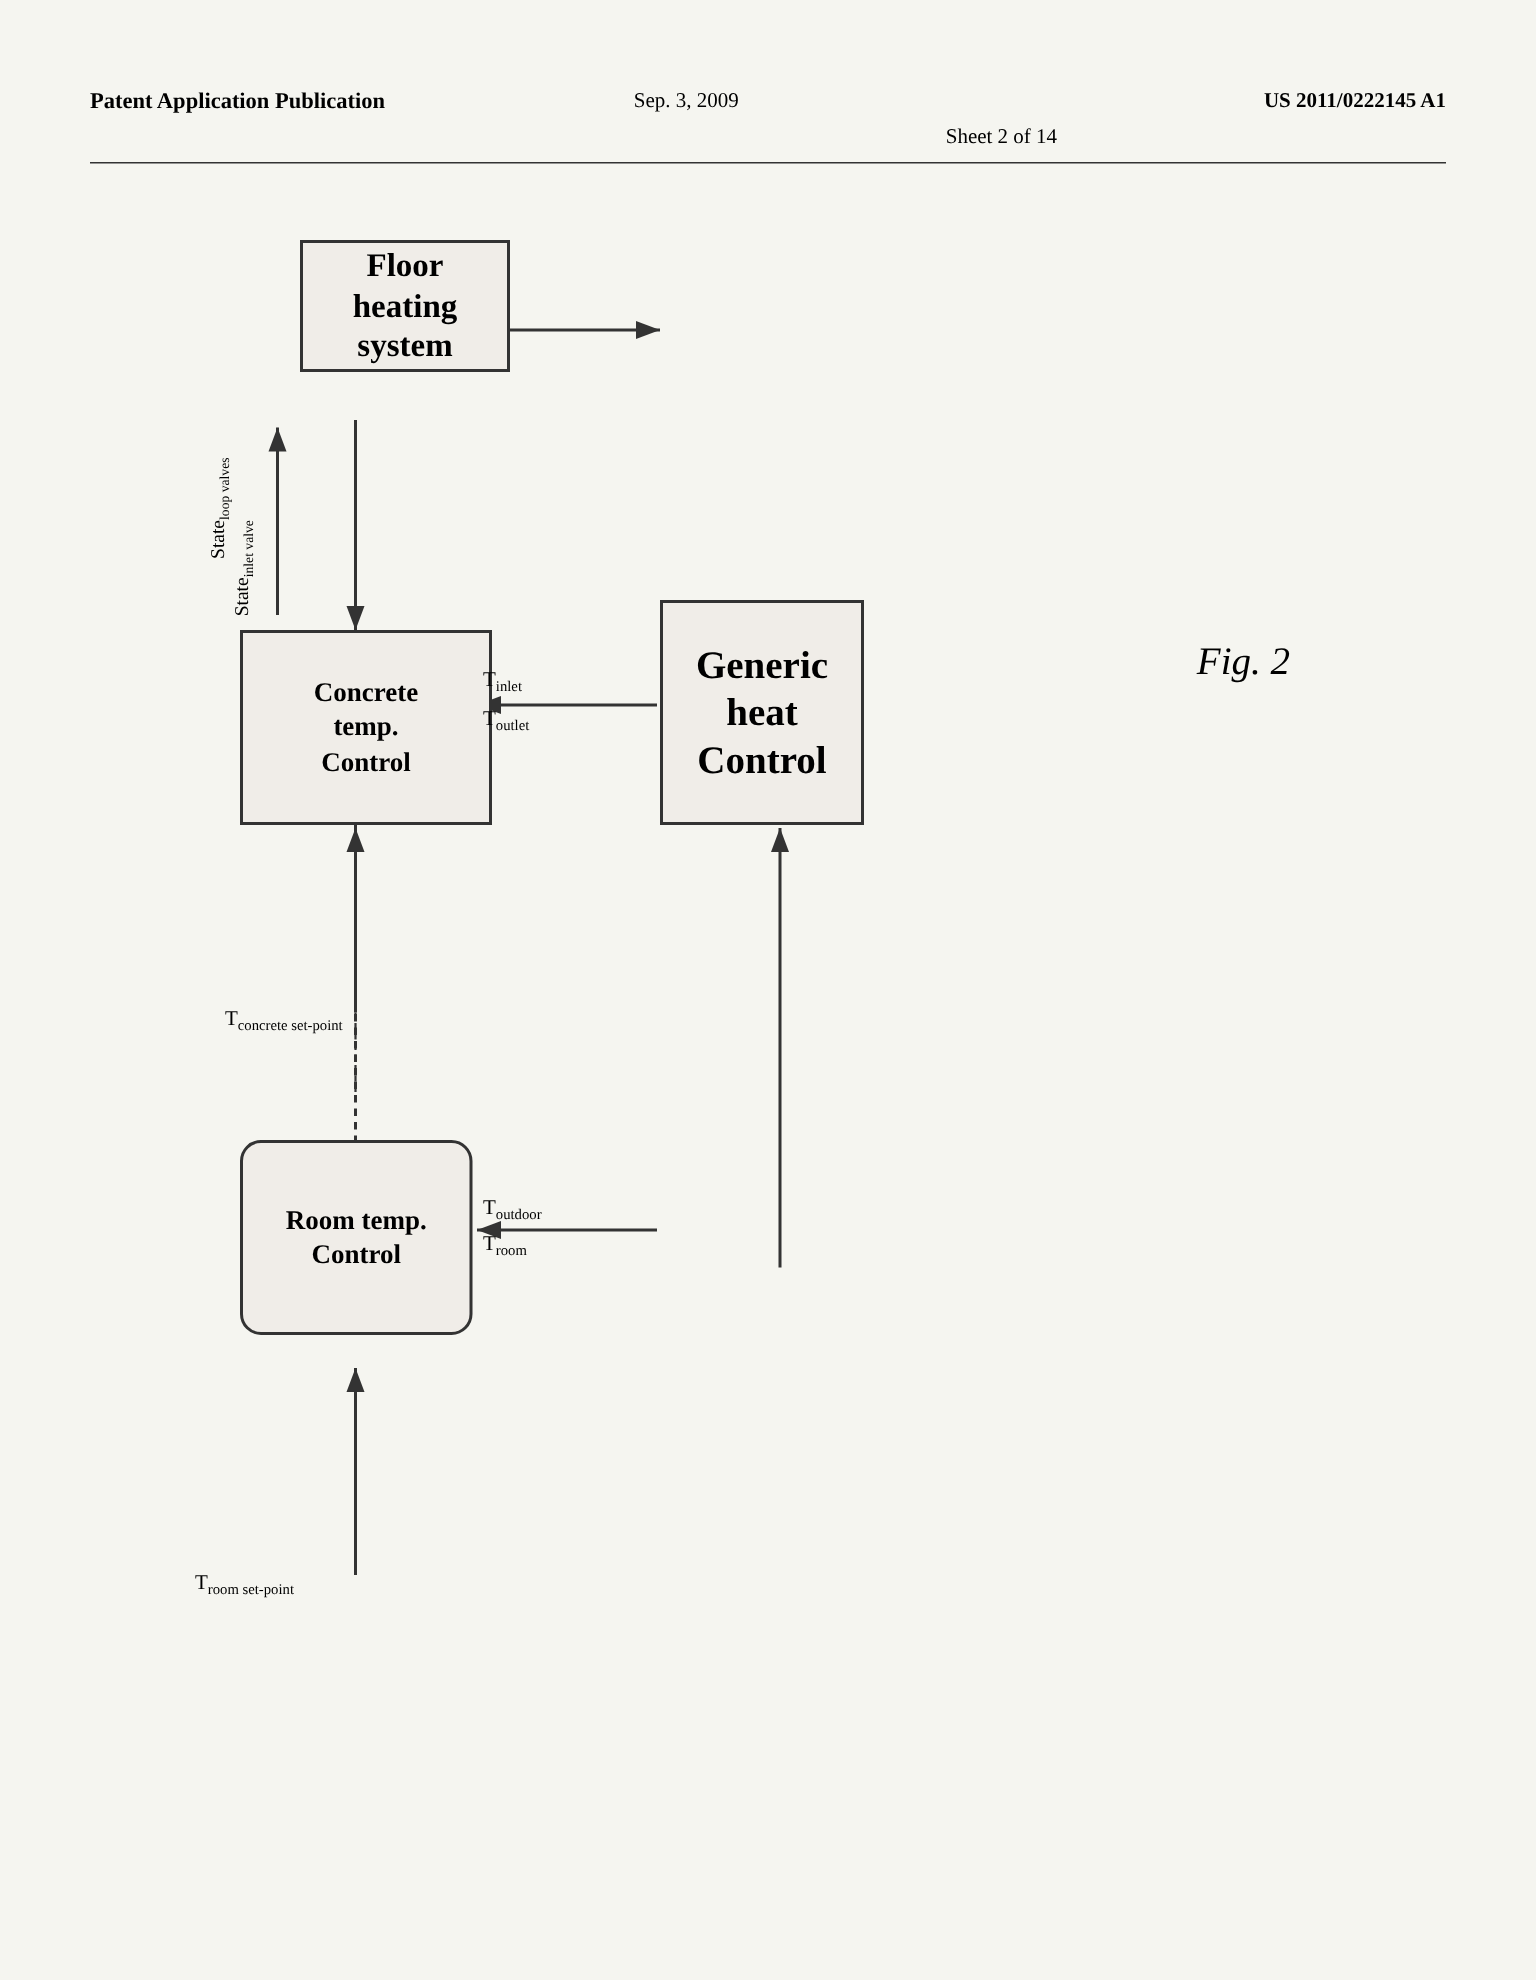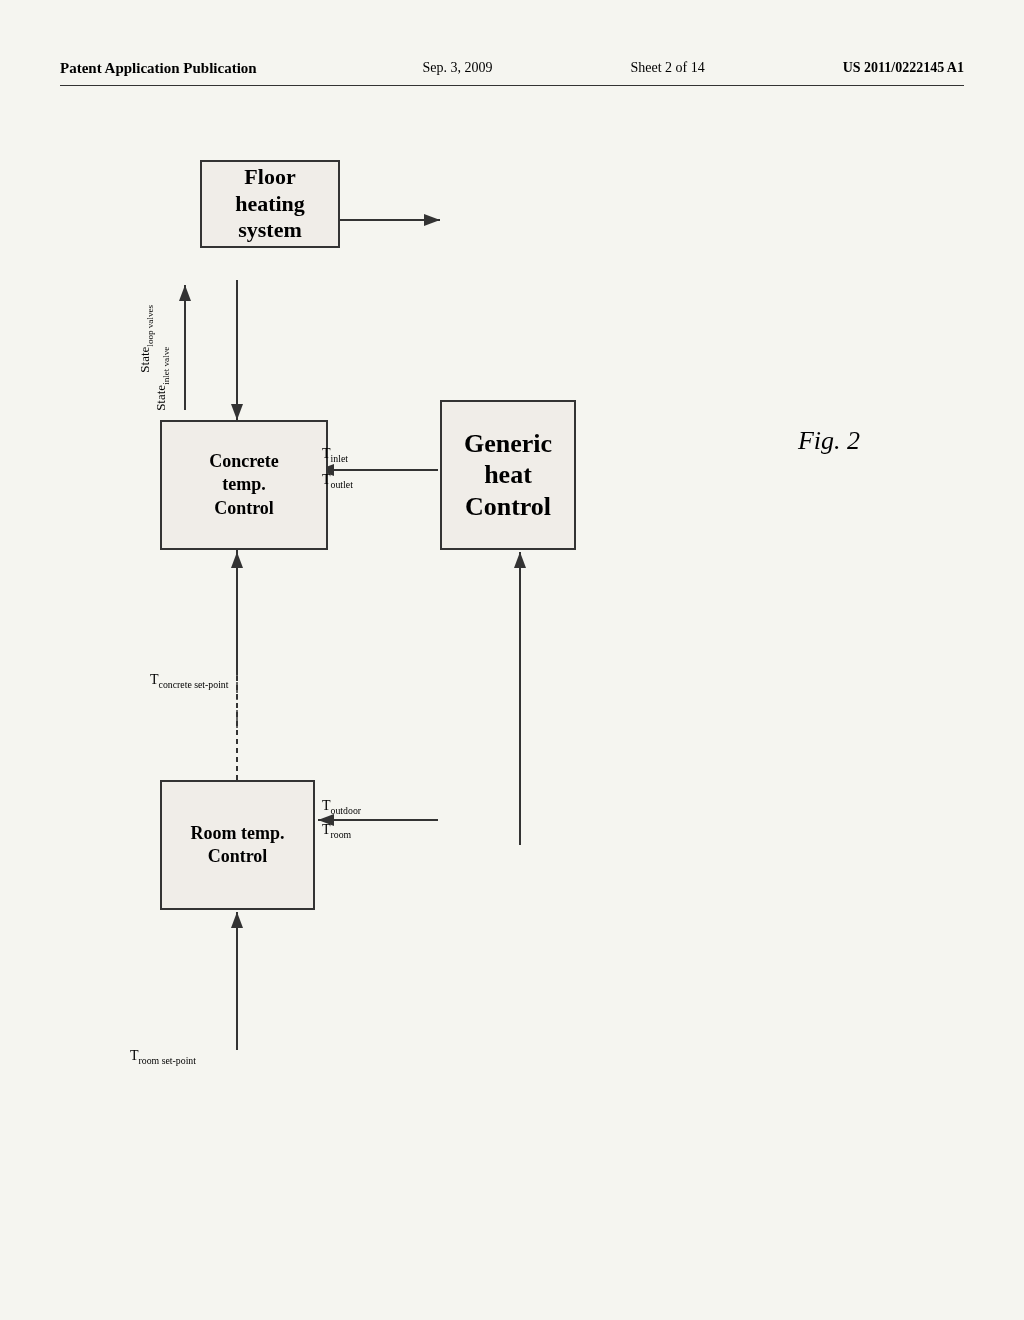--- a/index.html
+++ b/index.html
@@ -29,20 +29,21 @@
       font-weight: bold;
     }
     .header-center {
       font-size: 14px;
       text-align: center;
       margin-left: 28px;
     }
     .header-sheet {
       font-size: 14px;
       text-align: center;
+      margin-top: 24px;
     }
     .header-right {
       font-size: 14px;
       font-weight: bold;
     }
 
     
     .diagram {
       position: absolute;
       top: 130px;
@@ -88,26 +89,27 @@
       top: 270px;
       width: 136px;
       height: 150px;
       font-size: 26px;
       font-weight: bold;
       line-height: 1.2;
     }
 
     .room-temp-control-box {
       left: 60px;
-      top: 650px;
+      top: 630px;
       width: 155px;
       height: 130px;
       font-size: 18px;
       font-weight: bold;
       line-height: 1.3;
+      border-radius: 14px;
     }
 
     
     .fig-label {
       position: absolute;
       right: 20px;
       top: 296px;
       font-size: 26px;
       font-style: italic;
     }

